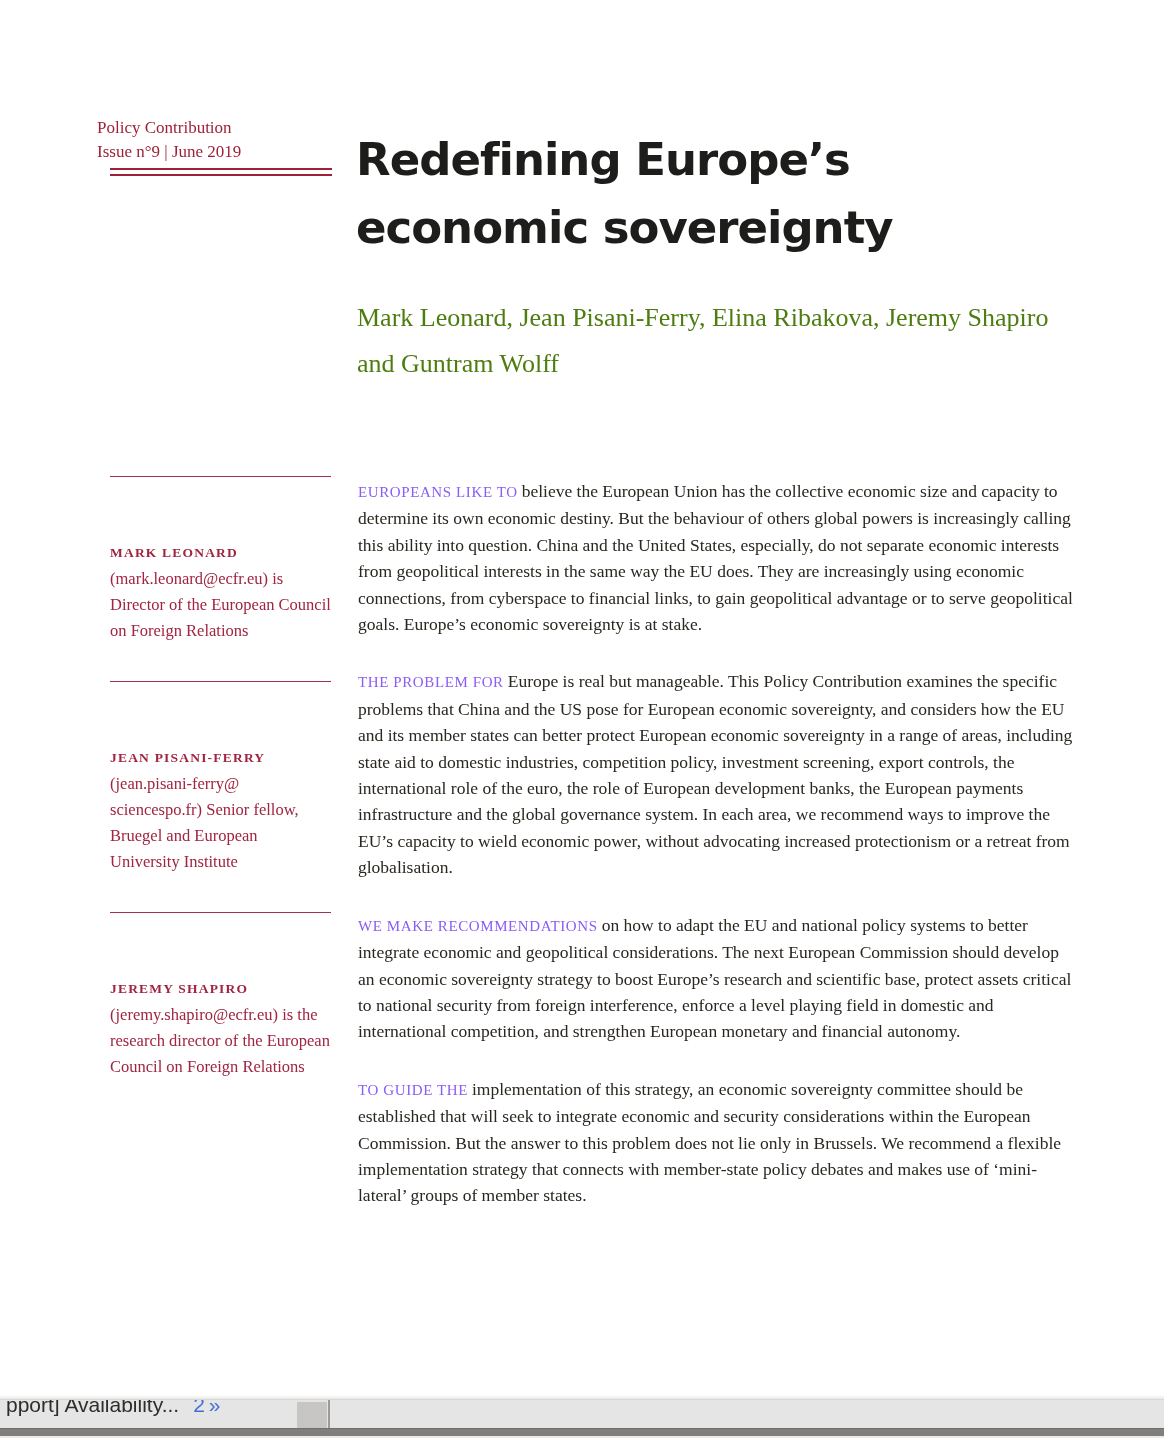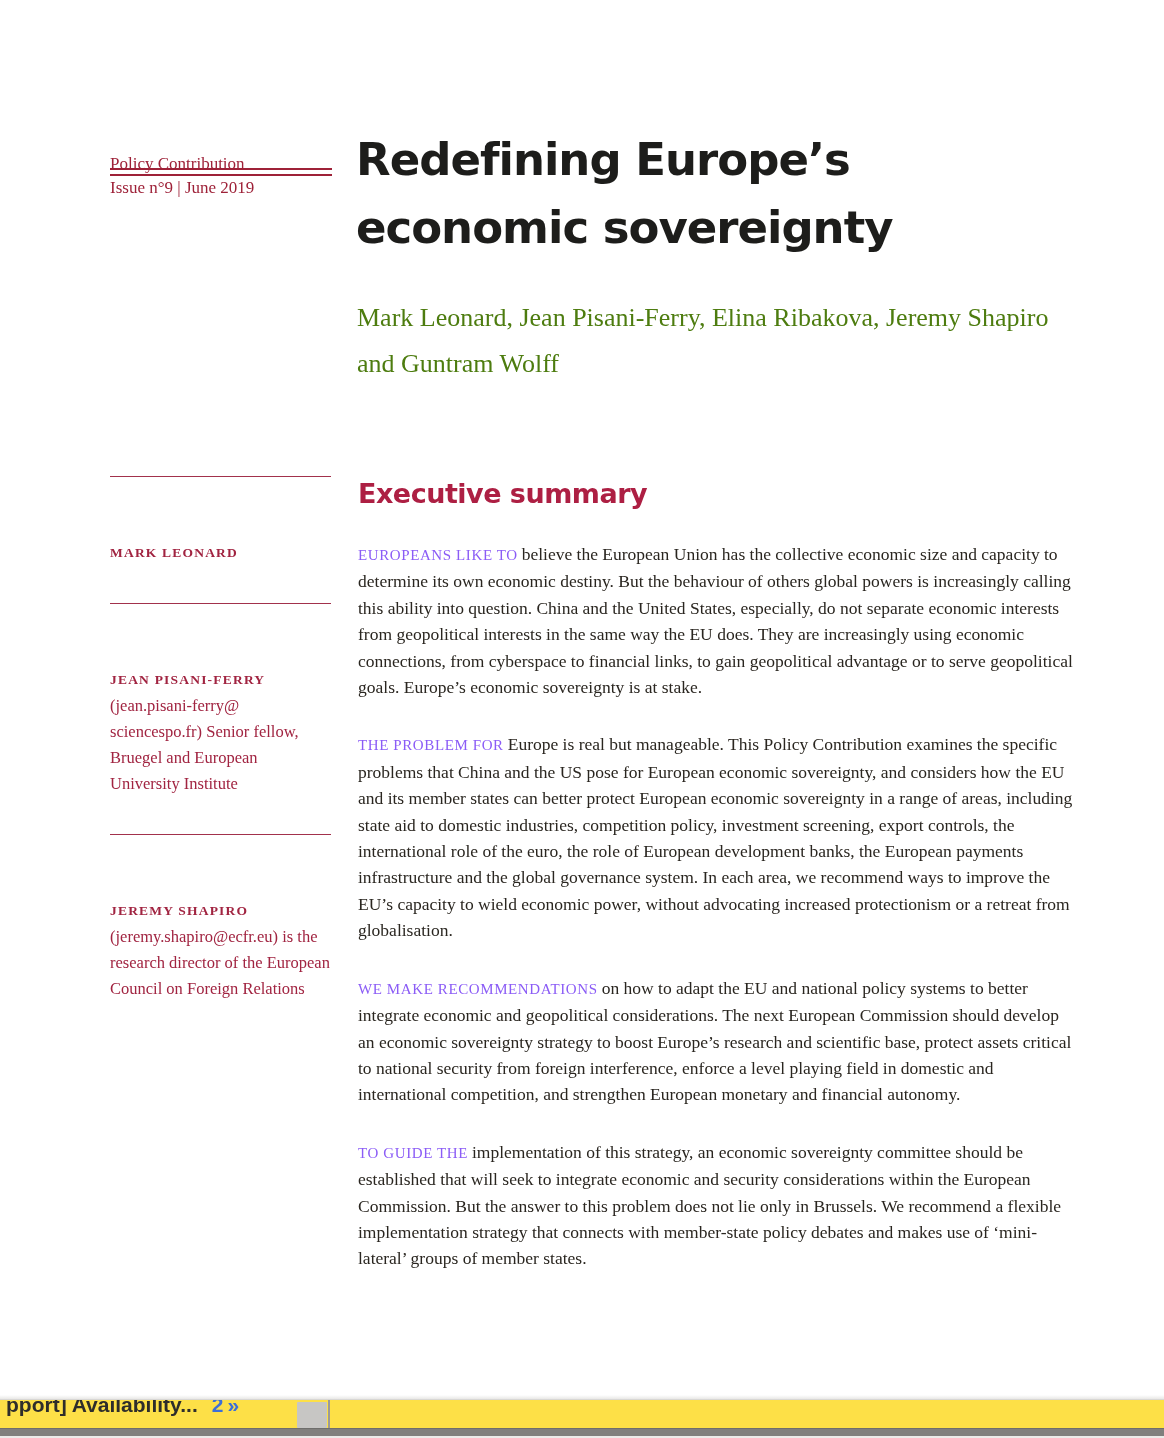--- a/index.html
+++ b/index.html
@@ -2,22 +2,22 @@
 <html><head>
 <meta charset="utf-8">
 <style>
   html,body{margin:0;padding:0;}
   body{
     width:1164px;height:1438px;position:relative;background:#ffffff;
     font-family:"Liberation Serif", serif;overflow:hidden;
   }
   
   .kicker{
-    position:absolute;left:110px;top:116px;width:226px;
-    color:#9e2138;font-size:17px;line-height:24px;margin-top:36px;
+    position:absolute;left:97px;top:116px;width:226px;
+    color:#9e2138;font-size:17px;line-height:24px;
   }
   .double-rule{
     position:absolute;left:110px;top:168px;width:222px;height:8px;
     border-top:2.5px solid #9e2138;border-bottom:2.5px solid #9e2138;
     box-sizing:border-box;
   }
   
   .doc-title{
     position:absolute;left:356px;top:96px;width:580px;
     font-family:"DejaVu Sans", sans-serif;font-weight:bold;
@@ -46,22 +46,22 @@
     margin:0 0 31px 0;font-size:17.5px;line-height:26.4px;color:#2a2620;
   }
   .lead-in{
     color:#8b5cf6;font-weight:normal;font-size:15px;letter-spacing:0.6px;
     margin-right:4px;
   }
   
   .bottom-area{position:absolute;left:0;bottom:0;width:1164px;height:43px;}
   .page-fade{height:4px;background:linear-gradient(#ffffff,#e9e8e6);}
   .chrome-bar{
-    position:relative;height:28px;background:#fde047;
-    border-top:1px solid #d8d7d5;overflow:hidden;font-weight:bold;
+    position:relative;height:28px;background:#e5e5e5;
+    border-top:1px solid #d8d7d5;overflow:hidden;
   }
   .chrome-text{
     position:absolute;left:6px;top:-7px;white-space:nowrap;
     font-family:"Liberation Sans", sans-serif;font-size:21px;color:#2e2d2b;
   }
   .chrome-blue{color:#3d6fd7;margin-left:14px;}
   .chrome-chevrons{color:#3d6fd7;margin-left:4px;}
   .chrome-button{
     position:absolute;left:297px;top:2px;width:30px;height:26px;
     background:#c7c6c4;border-radius:1px;
@@ -80,33 +80,33 @@
   <div>Issue n°9 | June 2019</div>
 </div>
 <div class="double-rule"></div>
 
 <h1 class="doc-title">Redefining Europe’s economic sovereignty</h1>
 <div class="doc-authors">Mark Leonard, Jean Pisani-Ferry, Elina Ribakova, Jeremy Shapiro and Guntram Wolff</div>
 
 <div class="sidebar">
   <div class="author-block">
     <div class="author-name">MARK LEONARD</div>
+    <div>(mark.leonard@ecfr.eu) is Director of the European Council on Foreign Relations</div>
   </div>
   <div class="author-block">
     <div class="author-name">JEAN PISANI-FERRY</div>
     <div>(jean.pisani-ferry@ sciencespo.fr) Senior fellow, Bruegel and European University Institute</div>
   </div>
   <div class="author-block">
     <div class="author-name">JEREMY SHAPIRO</div>
     <div>(jeremy.shapiro@ecfr.eu) is the research director of the European Council on Foreign Relations</div>
   </div>
 </div>
 
 <div class="summary">
-  <h2 class="summary-heading">Executive summary</h2>
   <p>
     <span class="lead-in">EUROPEANS LIKE TO</span><span>believe the European Union has the collective economic size and capacity to determine its own economic destiny. But the behaviour of others global powers is increasingly calling this ability into question. China and the United States, especially, do not separate economic interests from geopolitical interests in the same way the EU does. They are increasingly using economic connections, from cyberspace to financial links, to gain geopolitical advantage or to serve geopolitical goals. Europe’s economic sovereignty is at stake.</span>
   </p>
   <p>
     <span class="lead-in">THE PROBLEM FOR</span><span>Europe is real but manageable. This Policy Contribution examines the specific problems that China and the US pose for European economic sovereignty, and considers how the EU and its member states can better protect European economic sovereignty in a range of areas, including state aid to domestic industries, competition policy, investment screening, export controls, the international role of the euro, the role of European development banks, the European payments infrastructure and the global governance system. In each area, we recommend ways to improve the EU’s capacity to wield economic power, without advocating increased protectionism or a retreat from globalisation.</span>
   </p>
   <p>
     <span class="lead-in">WE MAKE RECOMMENDATIONS</span><span>on how to adapt the EU and national policy systems to better integrate economic and geopolitical considerations. The next European Commission should develop an economic sovereignty strategy to boost Europe’s research and scientific base, protect assets critical to national security from foreign interference, enforce a level playing field in domestic and international competition, and strengthen European monetary and financial autonomy.</span>
   </p>
   <p>

